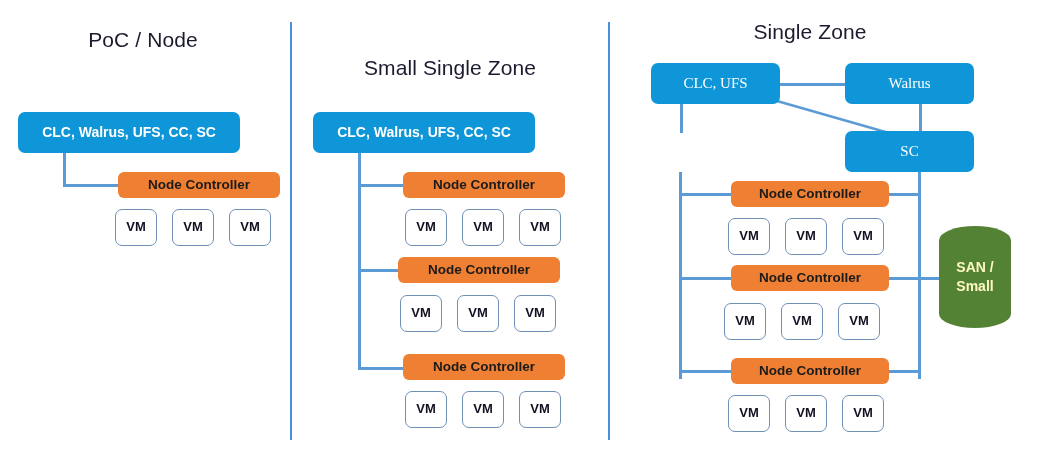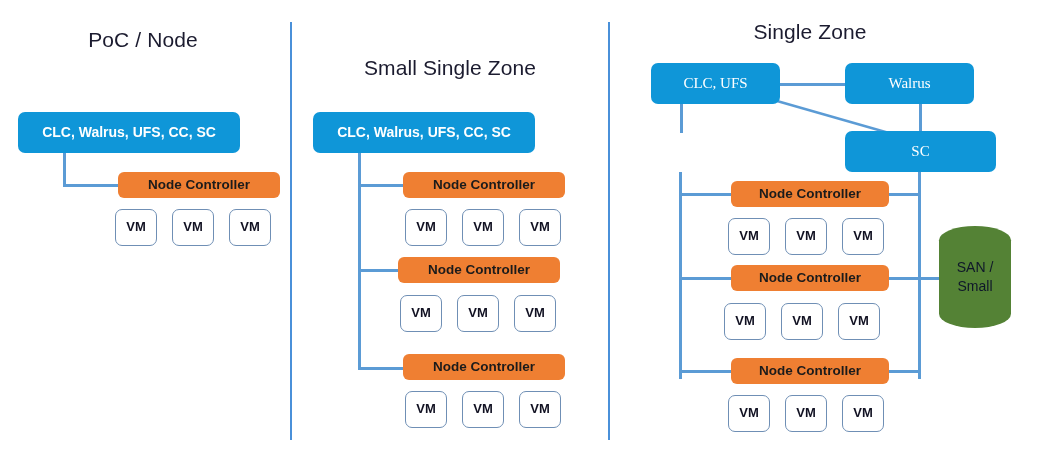--- a/index.html
+++ b/index.html
@@ -65,23 +65,23 @@
     border-radius:7px;
     font-weight:700;
     font-size:13px;
   }
 
   
   .cylinder{
     position:absolute;
     background:#548235;
     border-radius:50% / 14%;
-    color:#0f172a;
+    color:#fef9c3;
     font-size:14px;
-    font-weight:400;
+    font-weight:700;
     display:flex;
     align-items:center;
     justify-content:center;
     text-align:center;
     line-height:1.35;
   }
 
   
   .conn{position:absolute;background:#5b9bd5;}
   .conn-h{height:2.5px;}
@@ -180,21 +180,21 @@
   <svg class="svg-layer">
     <line x1="777" y1="101" x2="889" y2="133" stroke="#5b9bd5" stroke-width="2.5"></line>
   </svg>
 
   <div class="node node-blue plain" style="left:651px;top:63px;width:129px;height:41px;">
     <span>CLC, UFS</span>
   </div>
   <div class="node node-blue plain" style="left:845px;top:63px;width:129px;height:41px;justify-content:center;">
     <span>Walrus</span>
   </div>
-  <div class="node node-blue plain" style="left:845px;top:131px;width:151px;height:41px;">
+  <div class="node node-blue plain" style="left:845px;top:131px;width:129px;height:41px;">
     <span>SC</span>
   </div>
 
   <div class="conn conn-v" style="left:679px;top:172px;height:207px;"></div>
   <div class="conn conn-h" style="left:679px;top:193px;width:57px;"></div>
   <div class="conn conn-h" style="left:679px;top:277px;width:57px;"></div>
   <div class="conn conn-h" style="left:679px;top:370px;width:57px;"></div>
 
   <div class="conn conn-v" style="left:918px;top:172px;height:207px;"></div>
   <div class="conn conn-h" style="left:884px;top:193px;width:36px;"></div>

